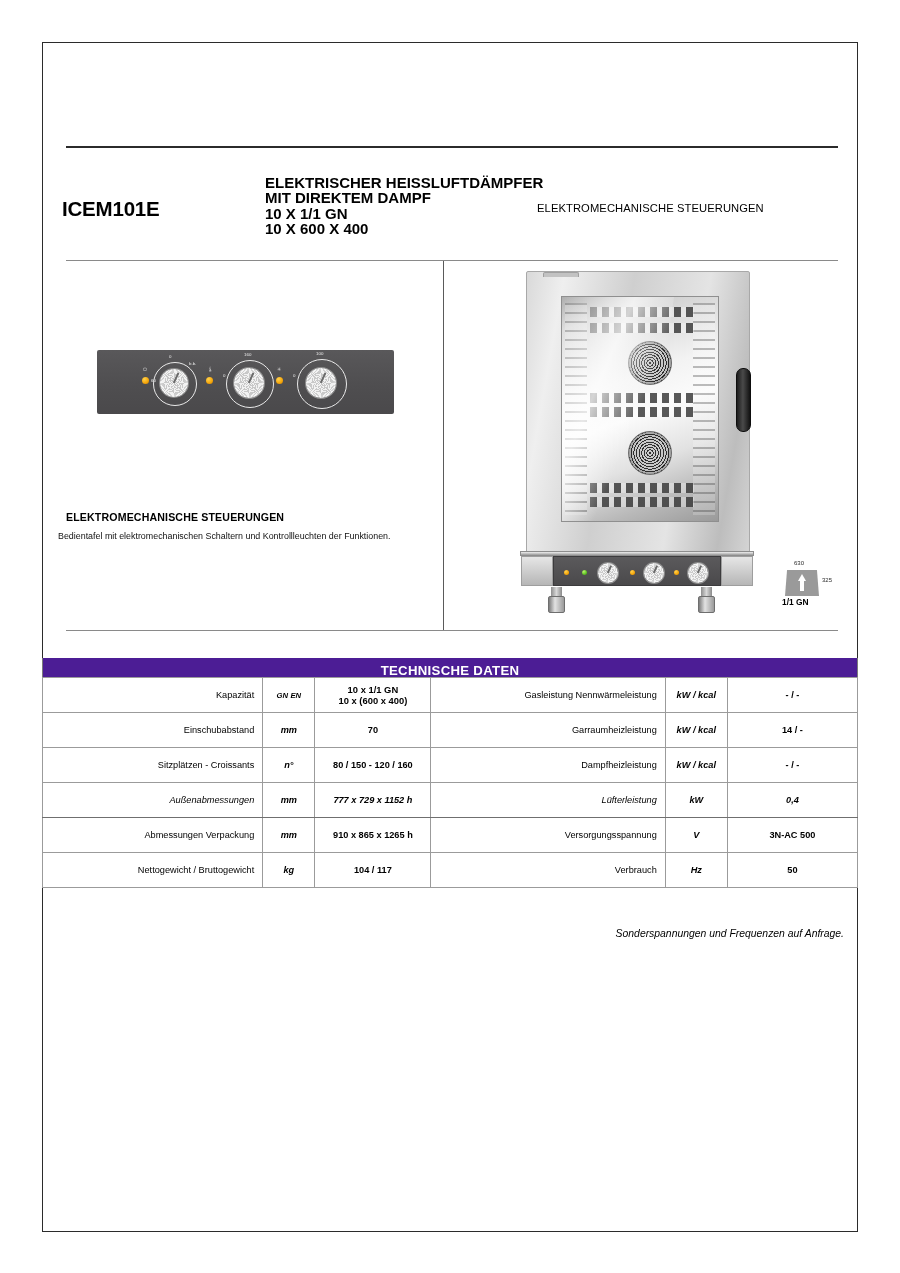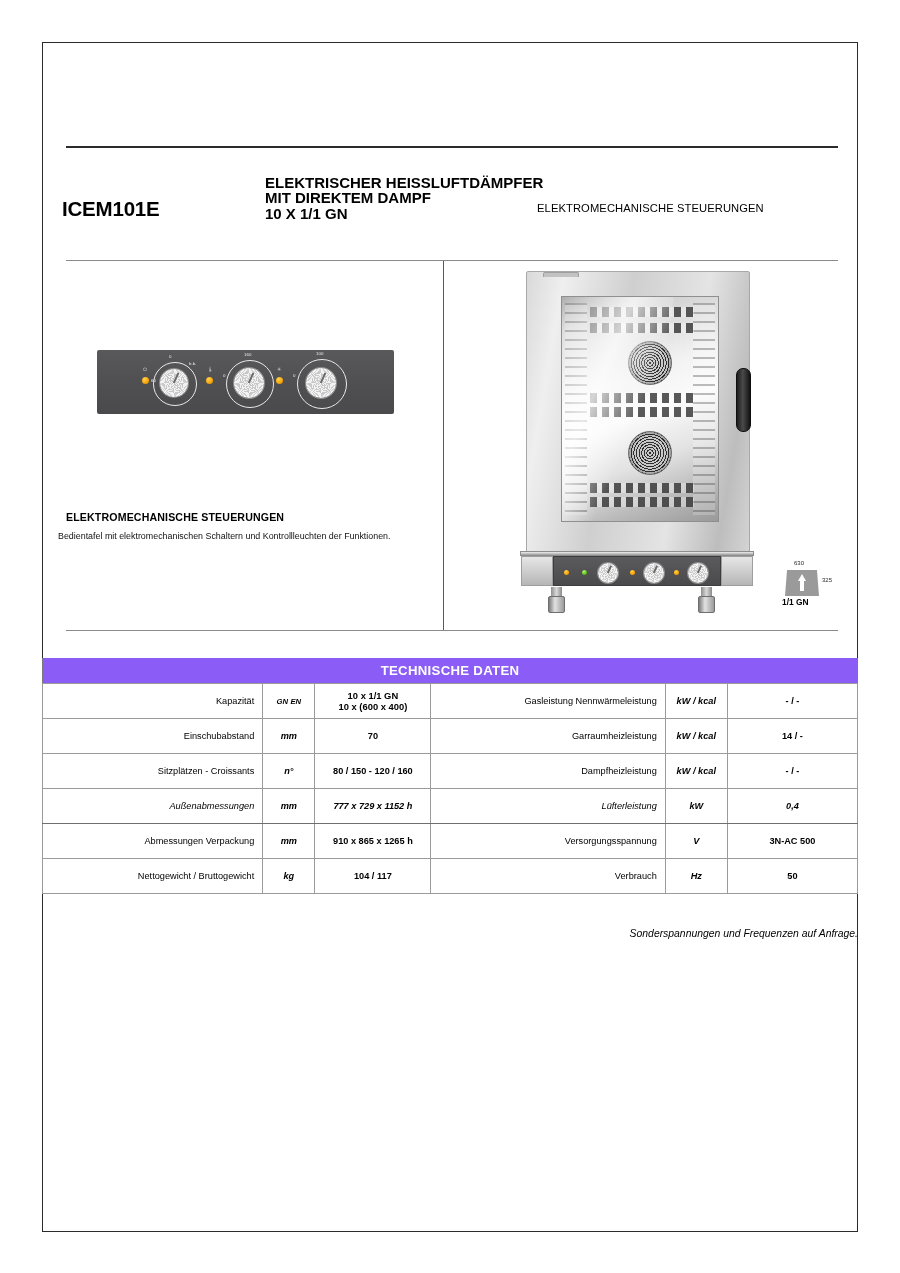--- a/index.html
+++ b/index.html
@@ -150,53 +150,54 @@
   .gn-arrow{position:absolute;left:21px;top:14px;width:0;height:0;
     border-left:4px solid transparent;border-right:4px solid transparent;border-bottom:7px solid #fff;}
   .gn-arrow-stem{position:absolute;left:23px;top:21px;width:4px;height:10px;background:#fff;}
   .gn-w{position:absolute;left:17px;top:0px;font-size:6px;color:#2b2b2b;}
   .gn-d{position:absolute;left:45px;top:17px;font-size:6px;color:#2b2b2b;}
   .gn-lbl{position:absolute;left:5px;top:37px;font-size:8.4px;font-weight:bold;color:#000;}
 
   
   .tbl-wrap{position:absolute;left:42px;top:658px;width:816px;}
   .tbl-head{
-    height:25px;background:#8b5cf6;color:#fff;text-align:center;
+    height:19px;background:#4c1d95;color:#fff;text-align:center;
     font-size:13.2px;font-weight:bold;line-height:25px;letter-spacing:.3px;
     border-left:1px solid #7b7b7b;border-right:1px solid #7b7b7b;
   }
   table.spec{width:100%;border-collapse:collapse;table-layout:fixed;}
   table.spec td{
     border:1px solid #9b9b9b;height:34px;padding:0 8px;vertical-align:middle;
     font-size:9.2px;color:#000;
   }
   td.lbl{text-align:right;}
   td.unit{text-align:center;font-size:8.8px;font-weight:bold;font-style:italic;}
   td.val{text-align:center;font-size:9.4px;font-weight:bold;}
   td.val small{display:block;font-size:9.4px;font-weight:bold;}
   tr.sep td{border-bottom:1.8px solid #6f6f6f;font-style:italic;}
   .note{
     position:absolute;left:42px;top:928px;width:816px;text-align:right;
-    padding-right:0;box-sizing:border-box;
+    padding-right:14px;box-sizing:border-box;
     font-size:10.4px;font-style:italic;color:#000;
   }
 </style>
 </head>
 <body>
 
 <div class="page-frame"></div>
 
 <div class="rule hdr-rule"></div>
 
 <div class="model">ICEM101E</div>
 
 <div class="subtitle">
   <div>ELEKTRISCHER HEISSLUFTDÄMPFER</div>
   <div>MIT DIREKTEM DAMPF</div>
   <div>10 X 1/1 GN</div>
+  <div>10 X 600 X 400</div>
 </div>
 
 <div class="hdr-right">ELEKTROMECHANISCHE STEUERUNGEN</div>
 
 <div class="rule-thin mid-rule-top"></div>
 <div class="rule-thin mid-rule-bot"></div>
 <div class="rule-thin mid-divider"></div>
 
 <div class="panel">
   <span class="led-mark" style="left:46px;top:17px;">⏻</span>

